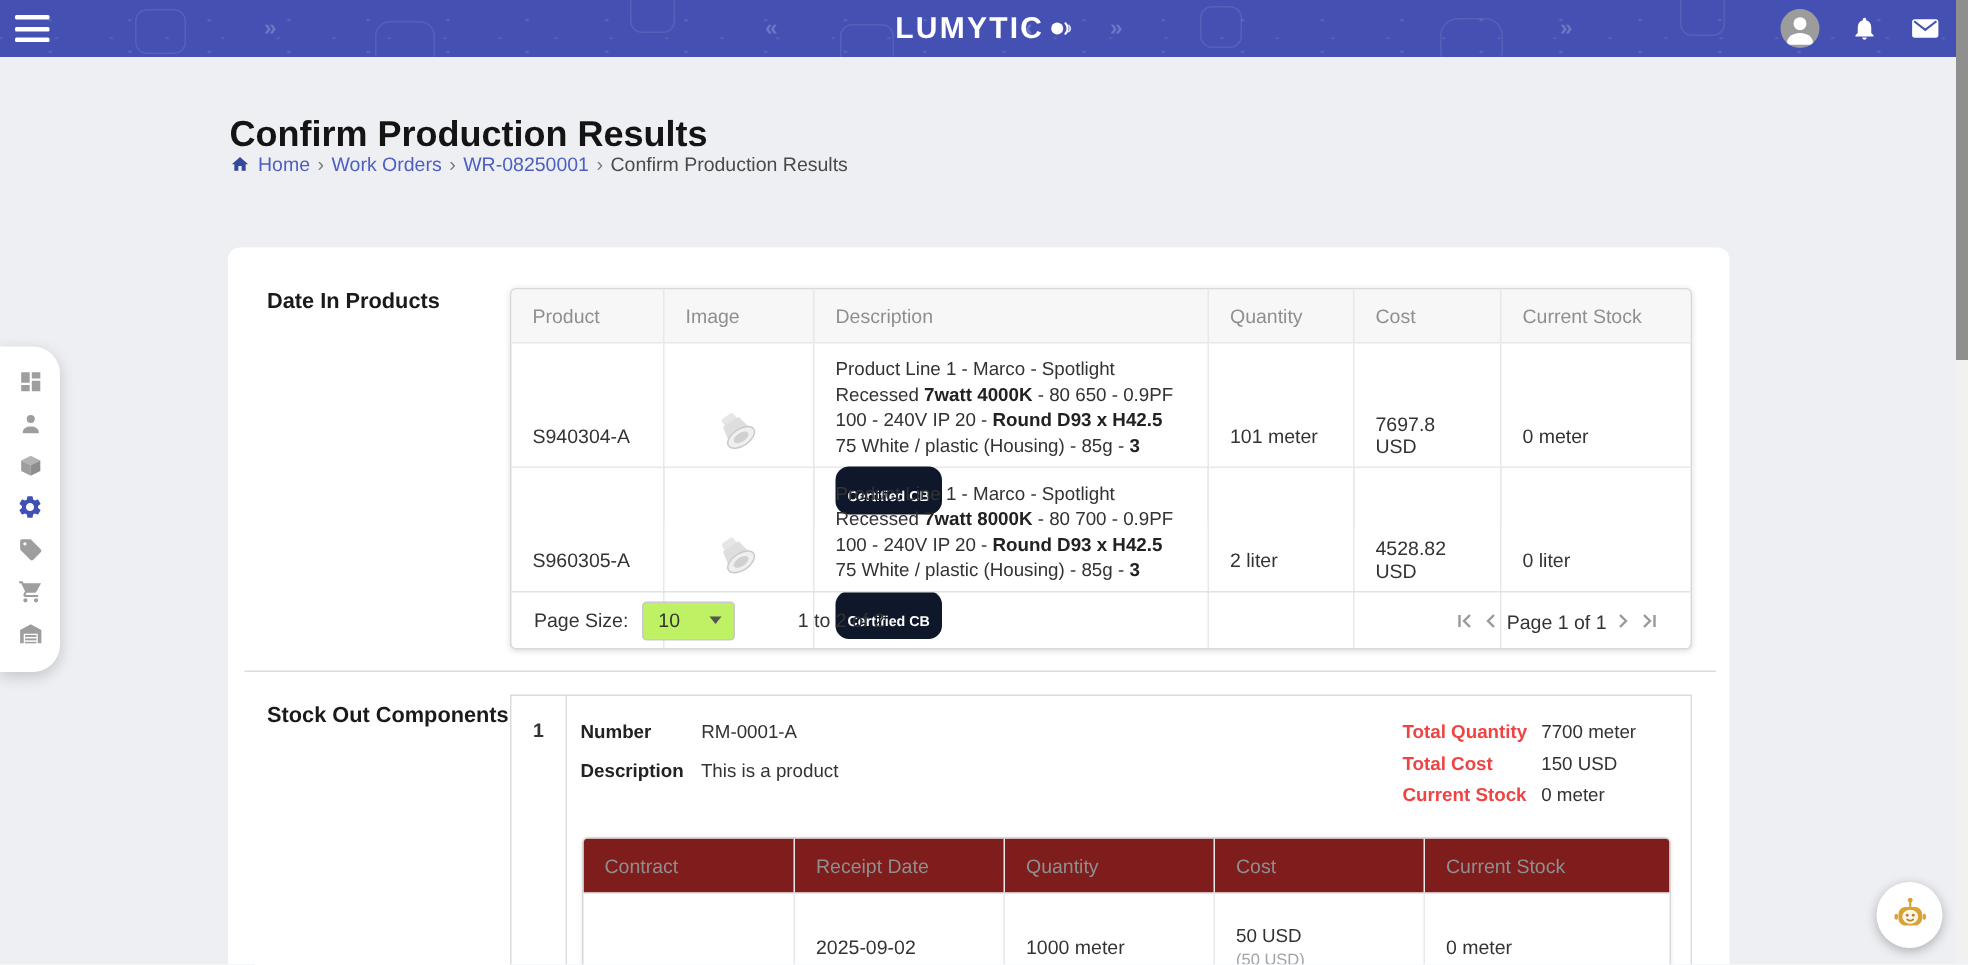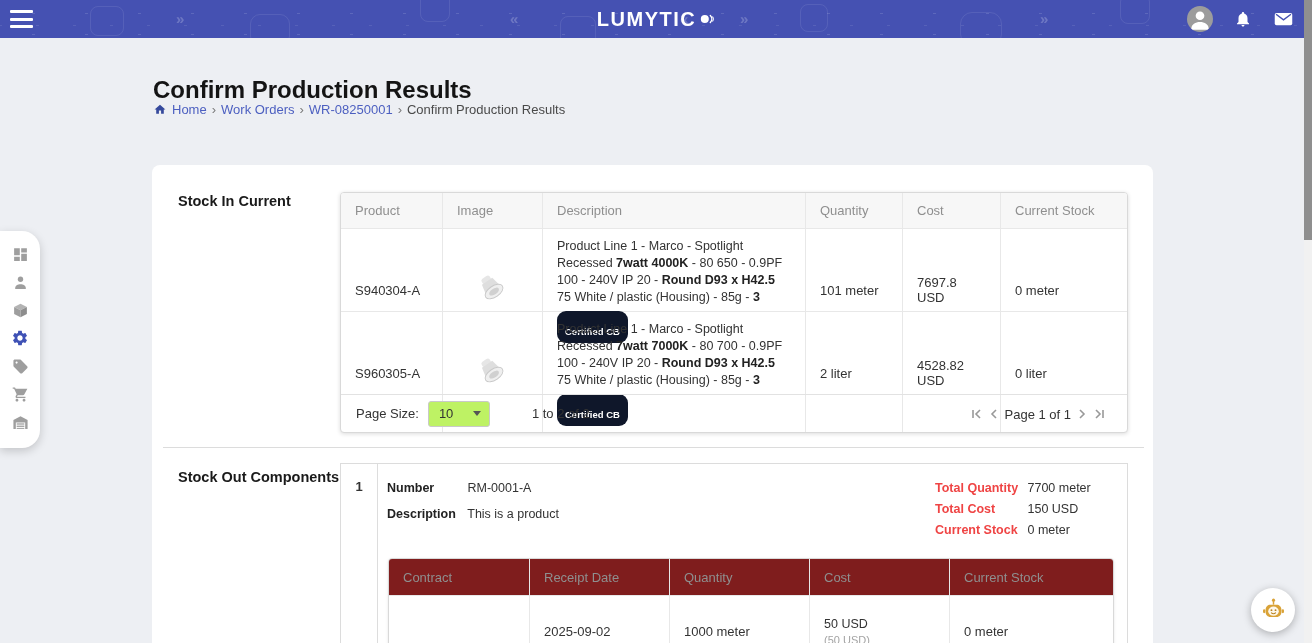--- a/index.html
+++ b/index.html
@@ -205,21 +205,21 @@
         <path d="M12 3 2 8.4V21h3.4v-9h13.2v9H22V8.4z" fill="#9e9e9e"></path>
         <rect x="6.6" y="13.2" width="10.8" height="1.8" fill="#9e9e9e"></rect>
         <rect x="6.6" y="16.4" width="10.8" height="1.8" fill="#9e9e9e"></rect>
         <rect x="6.6" y="19.6" width="10.8" height="1.4" fill="#9e9e9e"></rect>
       </svg>
     </div>
   </aside>
 
   <section class="card">
 
-    <div class="sec-label" style="left:26px; top:28px;">Stock In Current</div>
+    <div class="sec-label" style="left:26px; top:28px;">Date In Products</div>
 
     <div class="tbl">
       <div class="tbl-head cols1">
         <div class="c">Product</div>
         <div class="c">Image</div>
         <div class="c">Description</div>
         <div class="c">Quantity</div>
         <div class="c">Cost</div>
         <div class="c">Current Stock</div>
       </div>
@@ -251,21 +251,21 @@
           <svg width="46" height="46" viewBox="0 0 48 48">
             <g transform="rotate(-34 24 24)">
               <rect x="19" y="8" width="10" height="7" rx="2.5" fill="#e6e6e6"></rect>
               <path d="M17.5 13h13l2.5 12H15z" fill="#dedede"></path>
               <ellipse cx="24" cy="26" rx="10.5" ry="5.8" fill="#efefef" stroke="#c9c9c9" stroke-width="1"></ellipse>
               <ellipse cx="24" cy="26" rx="5.8" ry="3.1" fill="#d0d0d0"></ellipse>
             </g>
           </svg>
         </div>
         <div class="c desc">
-          <span>Product Line 1 - Marco - Spotlight Recessed </span><b>7watt 7000K</b><span> - 80 700 - 0.9PF 100 - 240V IP 20 - </span><b>Round D93 x H42.5</b><span> 75 White / plastic (Housing) - 85g - </span><b>3</b><br>
+          <span>Product Line 1 - Marco - Spotlight Recessed </span><b>7watt 8000K</b><span> - 80 700 - 0.9PF 100 - 240V IP 20 - </span><b>Round D93 x H42.5</b><span> 75 White / plastic (Housing) - 85g - </span><b>3</b><br>
           <span class="badge">Certified CB</span>
         </div>
         <div class="c">2 liter</div>
         <div class="c">4528.82 USD</div>
         <div class="c">0 liter</div>
       </div>
 
       <div class="tbl-foot">
         <span>Page Size:</span>
         <div class="psize-select">

